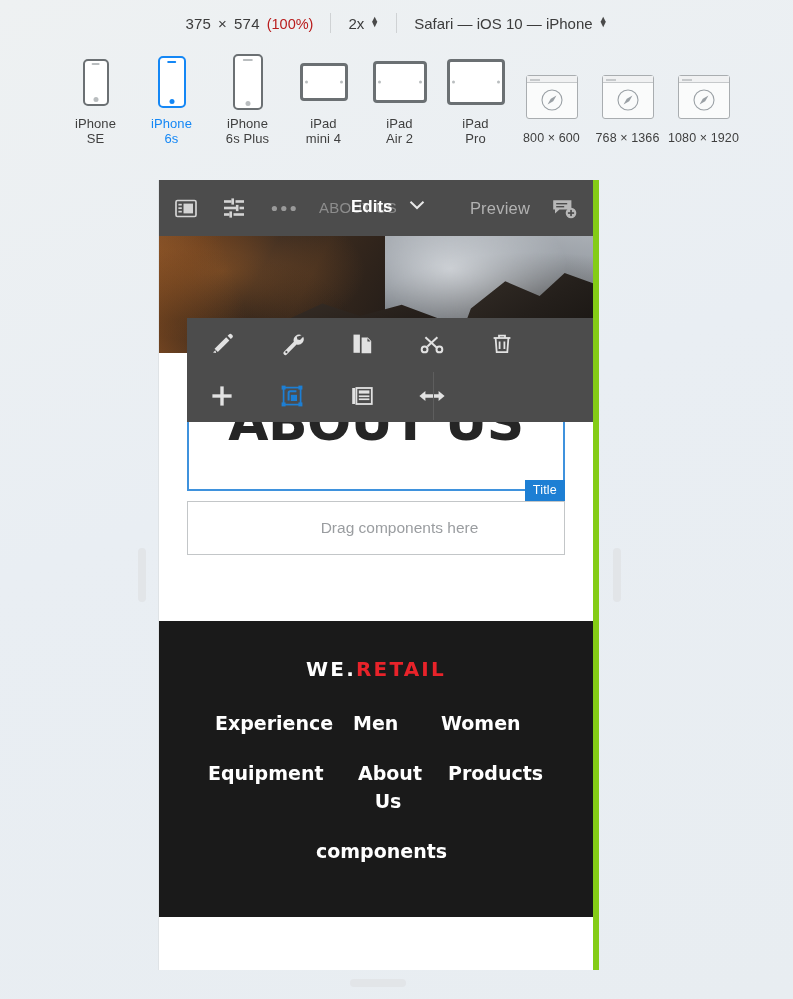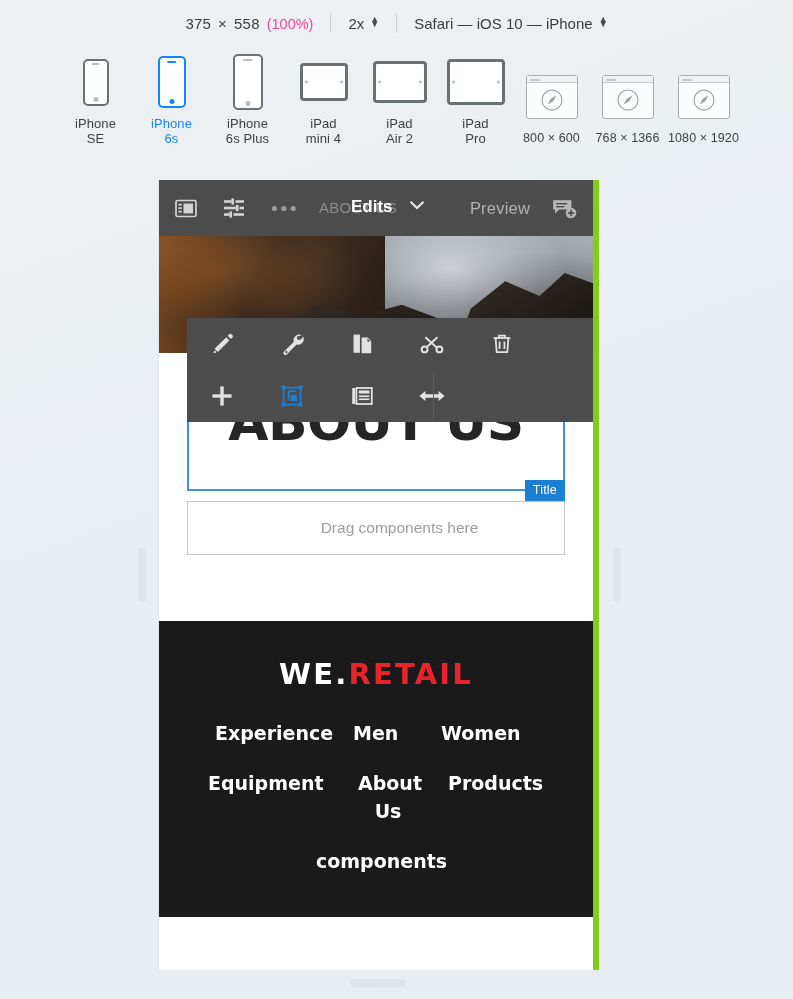--- a/index.html
+++ b/index.html
@@ -23,21 +23,21 @@
     padding-top: 4px;
   }
   .dim-group {
     display: flex;
     align-items: baseline;
     gap: 7px;
     font-size: 15px;
     color: #3c3c3c;
   }
   .dim-val { font-weight: 400; letter-spacing: .2px; }
-  .dim-pct { color: #ec4899; font-size: 14.5px; }
+  .dim-pct { color: #b91c1c; font-size: 14.5px; }
 
   .vdiv {
     width: 1px;
     height: 20px;
     background: #cfd2d4;
     margin: 0 17px;
     align-self: center;
   }
 
   .scale-group, .browser-group {
@@ -387,21 +387,21 @@
   
   .site-footer {
     background: #1a1a1a;
     padding: 36px 0 0;
     height: 296px;
   }
   .brand {
     text-align: center;
     font-family: "DejaVu Sans", sans-serif;
     font-weight: 700;
-    font-size: 29px;
+    font-size: 20px;
     letter-spacing: 2.2px;
   }
   .brand .w { color: #ffffff; }
   .brand .r { color: #e8232a; }
 
   .footer-nav {
     margin-top: 28px;
     padding: 0 22px;
     display: flex;
     flex-wrap: wrap;
@@ -447,21 +447,21 @@
 
   svg { display: block; }
 </style>
 </head>
 <body>
 
 <div class="device-bar">
   <div class="dim-group">
     <span class="dim-val">375</span>
     <span class="dim-val">×</span>
-    <span class="dim-val">558</span>
+    <span class="dim-val">574</span>
     <span class="dim-pct">(100%)</span>
   </div>
 
   <div class="vdiv"></div>
 
   <div class="scale-group">
     <span>2x</span>
     <span class="stepper">
         <span>▲</span>
         <span>▼</span>

